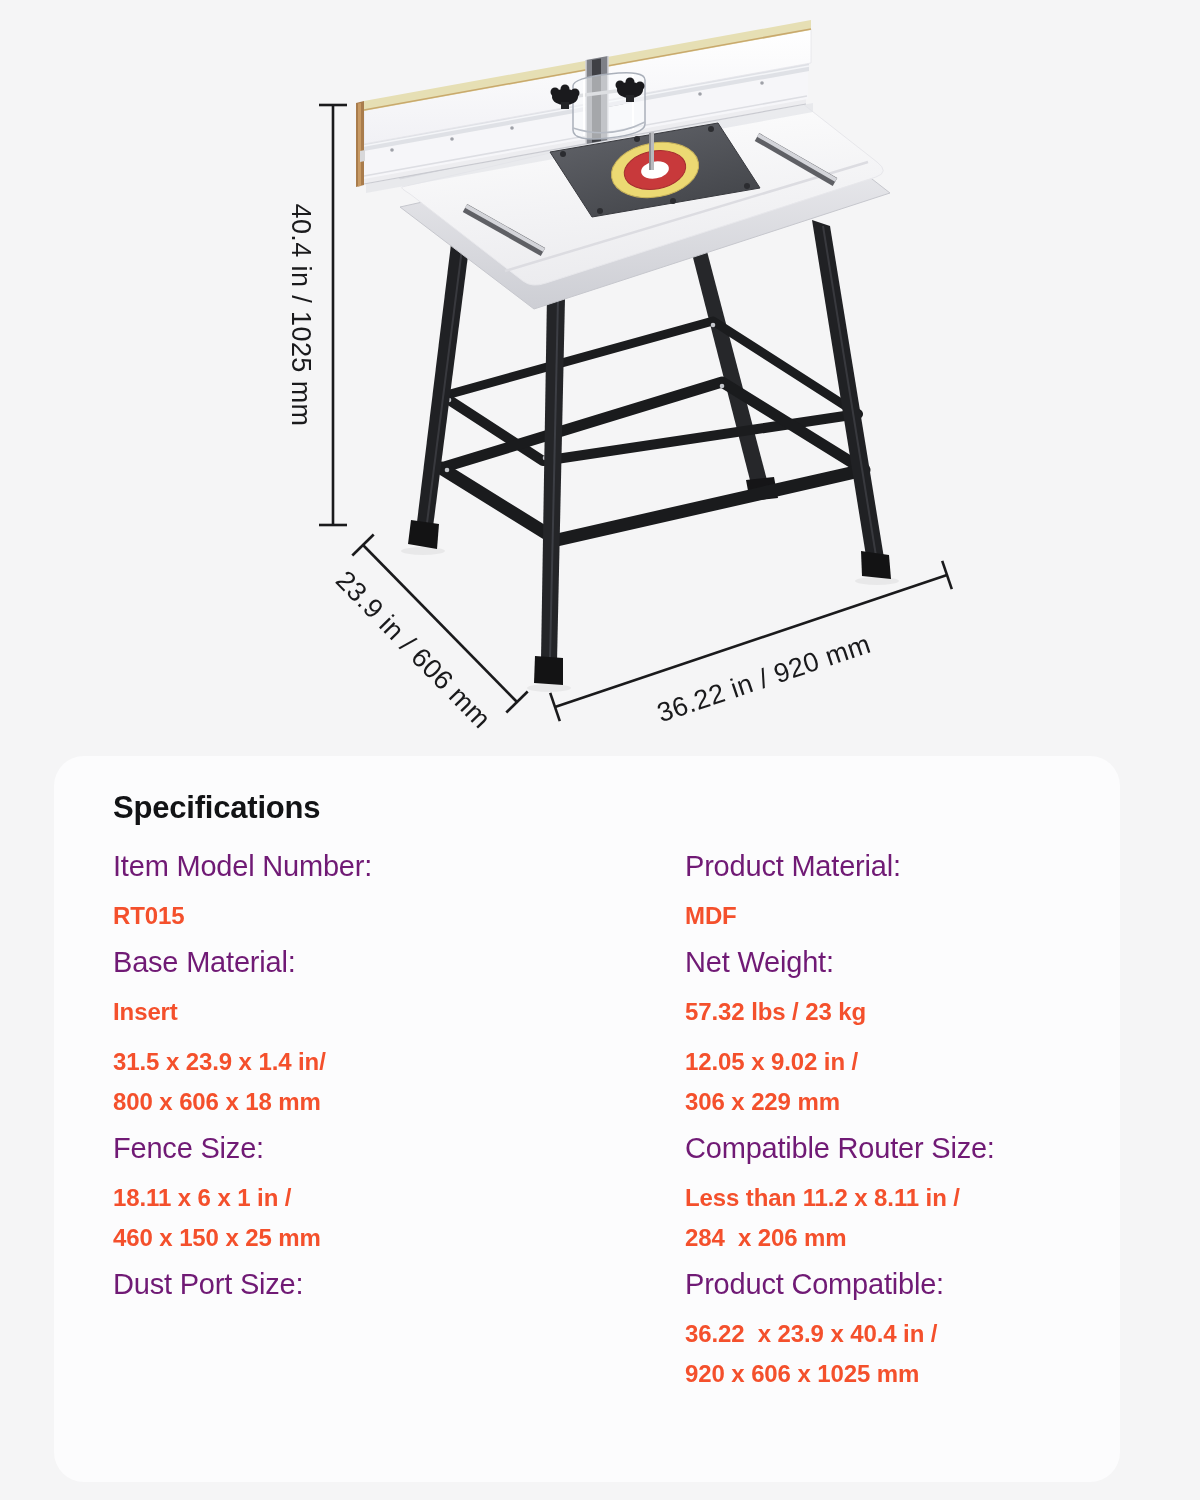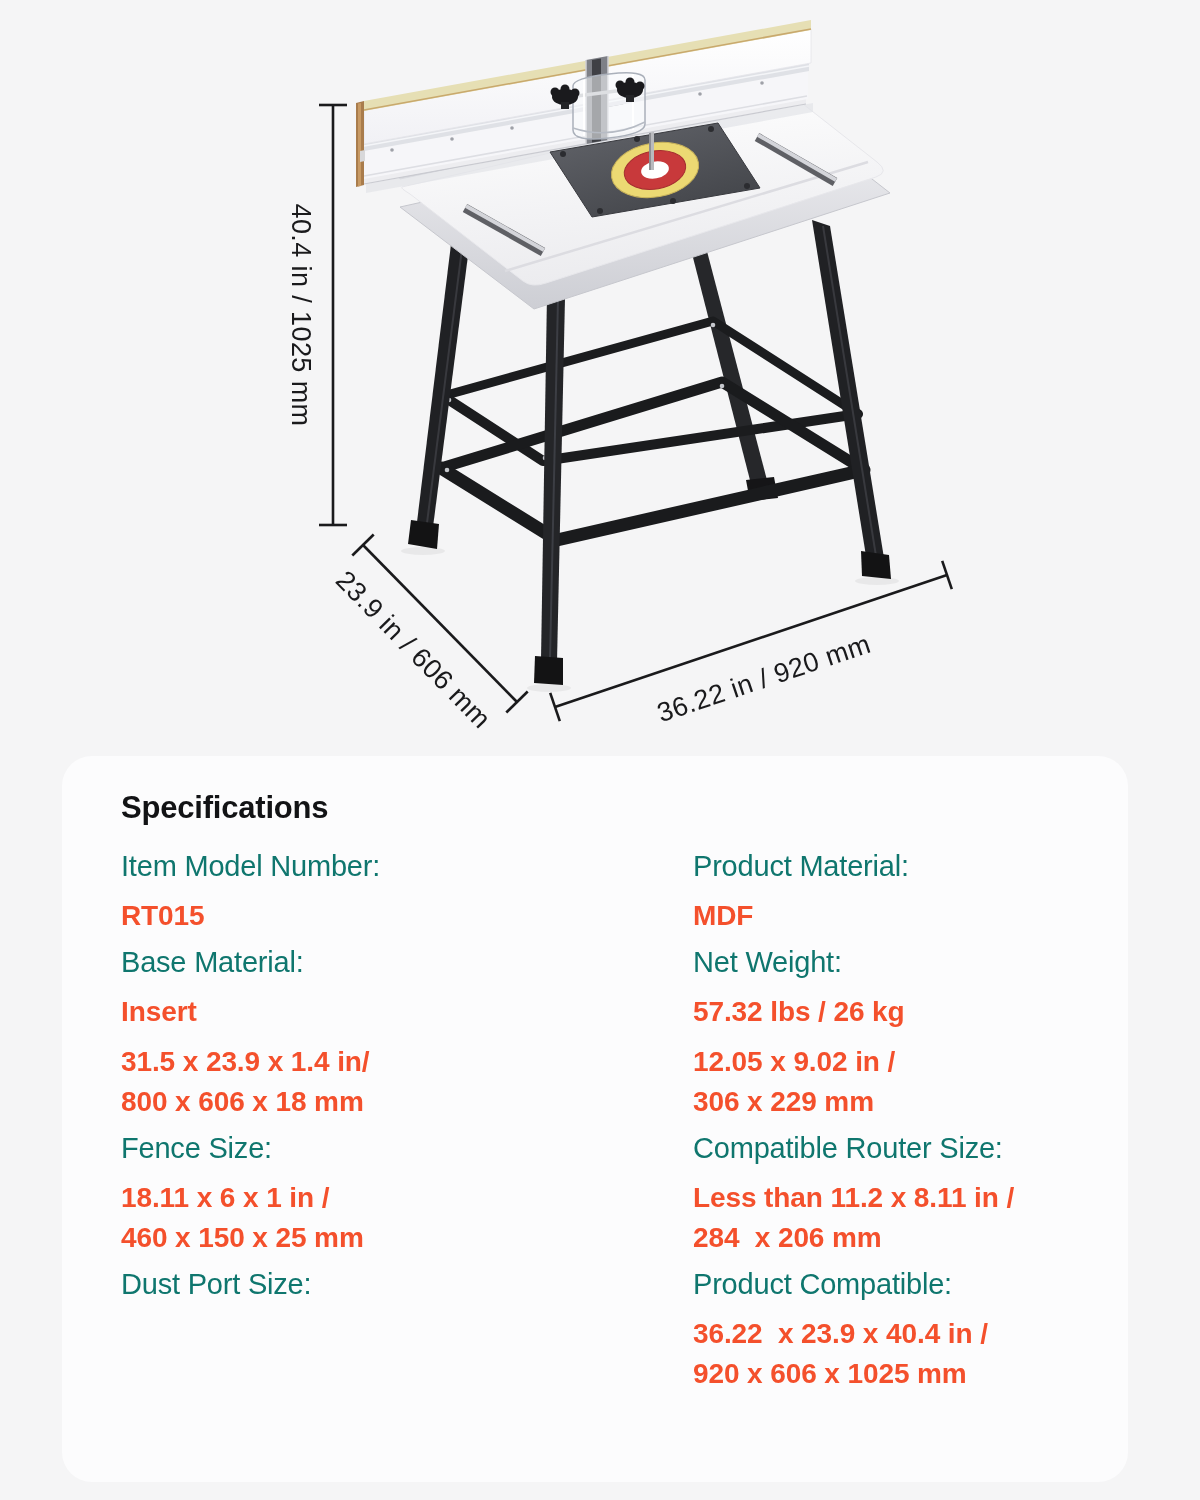--- a/index.html
+++ b/index.html
@@ -14,35 +14,35 @@
   .figure svg{position:absolute;left:0;top:0;}
   .dim{
     position:absolute;font-size:27px;letter-spacing:.4px;color:#1a1a1c;
     white-space:nowrap;transform-origin:center center;
   }
   .dim-h{left:300px;top:315px;transform:translate(-50%,-50%) rotate(90deg);}
   .dim-d{left:413px;top:650px;transform:translate(-50%,-50%) rotate(45.6deg);}
   .dim-w{left:764px;top:679px;transform:translate(-50%,-50%) rotate(-18.6deg);}
   
   .panel{
-    position:absolute;left:62px;top:756px;width:1066px;height:726px;
+    position:absolute;left:54px;top:756px;width:1066px;height:726px;
     background:#fcfcfd;border-radius:30px;box-sizing:border-box;
     padding:34px 59px 0 59px;
   }
   .panel h2{
     margin:0 0 24px 0;font-size:31px;line-height:36px;font-weight:700;color:#121315;
     letter-spacing:-0.2px;
   }
   .cols{display:grid;grid-template-columns:572px auto;}
   .spec-label{
-    font-size:29px;line-height:32px;font-weight:400;color:#0f766e;
+    font-size:29px;line-height:32px;font-weight:400;color:#701a75;
     margin-bottom:14px;letter-spacing:-0.2px;
   }
   .spec-value{
-    font-size:28px;line-height:40px;font-weight:700;color:#f4502c;
+    font-size:24px;line-height:40px;font-weight:700;color:#f4502c;
     margin-bottom:10px;white-space:pre-wrap;letter-spacing:-0.1px;
   }
 </style>
 </head>
 <body>
 
 <div class="canvas">
 
   <section class="figure">
     <svg width="1200" height="757" viewBox="0 0 1200 757">
@@ -244,21 +244,21 @@
         <div class="spec-label">Fence Size:</div>
         <div class="spec-value">18.11 x 6 x 1 in /
 460 x 150 x 25 mm</div>
         <div class="spec-label">Dust Port Size:</div>
       </div>
 
       <div class="col">
         <div class="spec-label">Product Material:</div>
         <div class="spec-value">MDF</div>
         <div class="spec-label">Net Weight:</div>
-        <div class="spec-value">57.32 lbs / 26 kg</div>
+        <div class="spec-value">57.32 lbs / 23 kg</div>
         <div class="spec-value">12.05 x 9.02 in /
 306 x 229 mm</div>
         <div class="spec-label">Compatible Router Size:</div>
         <div class="spec-value">Less than 11.2 x 8.11 in /
 284  x 206 mm</div>
         <div class="spec-label">Product Compatible:</div>
         <div class="spec-value">36.22  x 23.9 x 40.4 in /
 920 x 606 x 1025 mm</div>
       </div>
 

